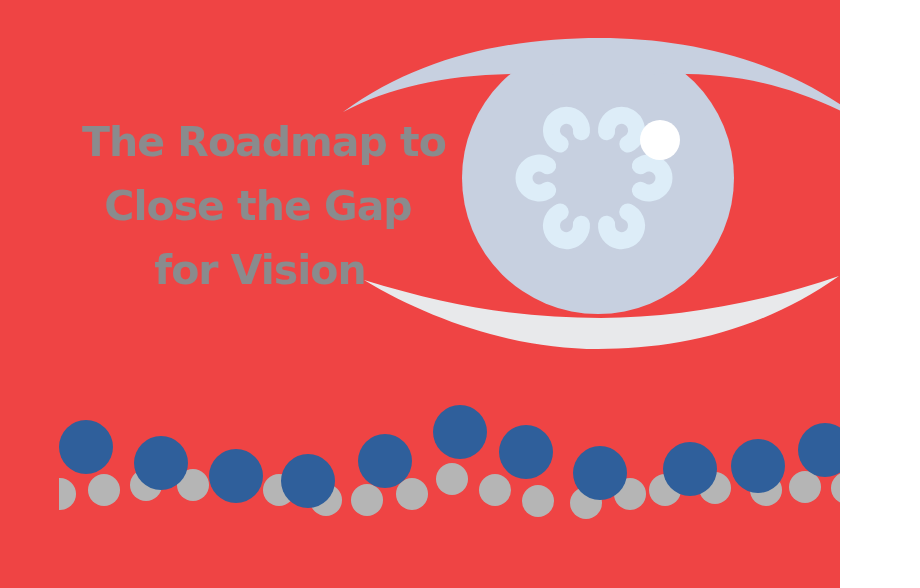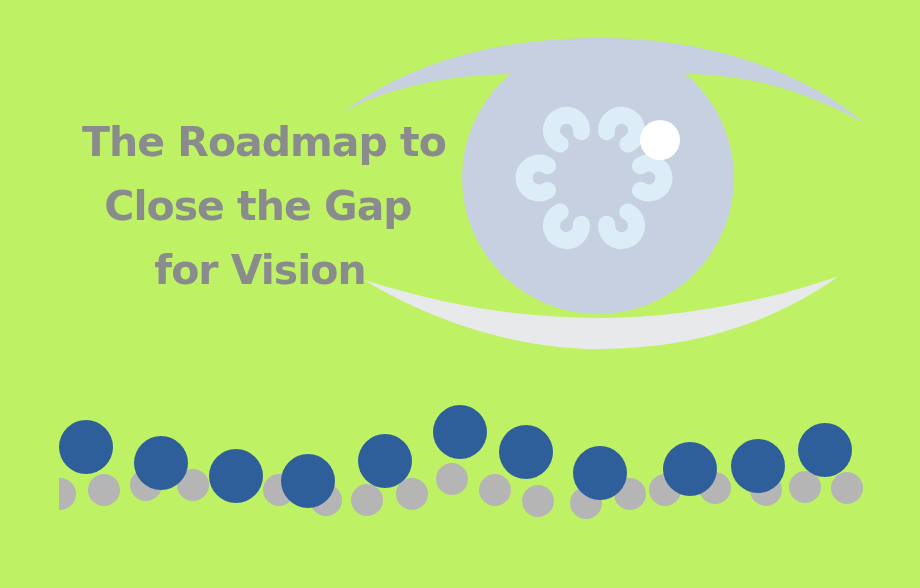--- a/index.html
+++ b/index.html
@@ -2,23 +2,23 @@
 <html><head>
 <meta charset="utf-8">
 <style>
   html, body {
     margin: 0;
     padding: 0;
     background: #ffffff;
   }
   .canvas {
     position: relative;
-    width: 920px;
+    width: 840px;
     height: 588px;
-    background: #bef264;
+    background: #ef4444;
     overflow: hidden;
     font-family: "DejaVu Sans", "Liberation Sans", sans-serif;
   }
   svg { display: block; }
   .title-line {
     font-family: "DejaVu Sans", "Liberation Sans", sans-serif;
     font-weight: bold;
     font-size: 41px;
     letter-spacing: -1px;
   }

